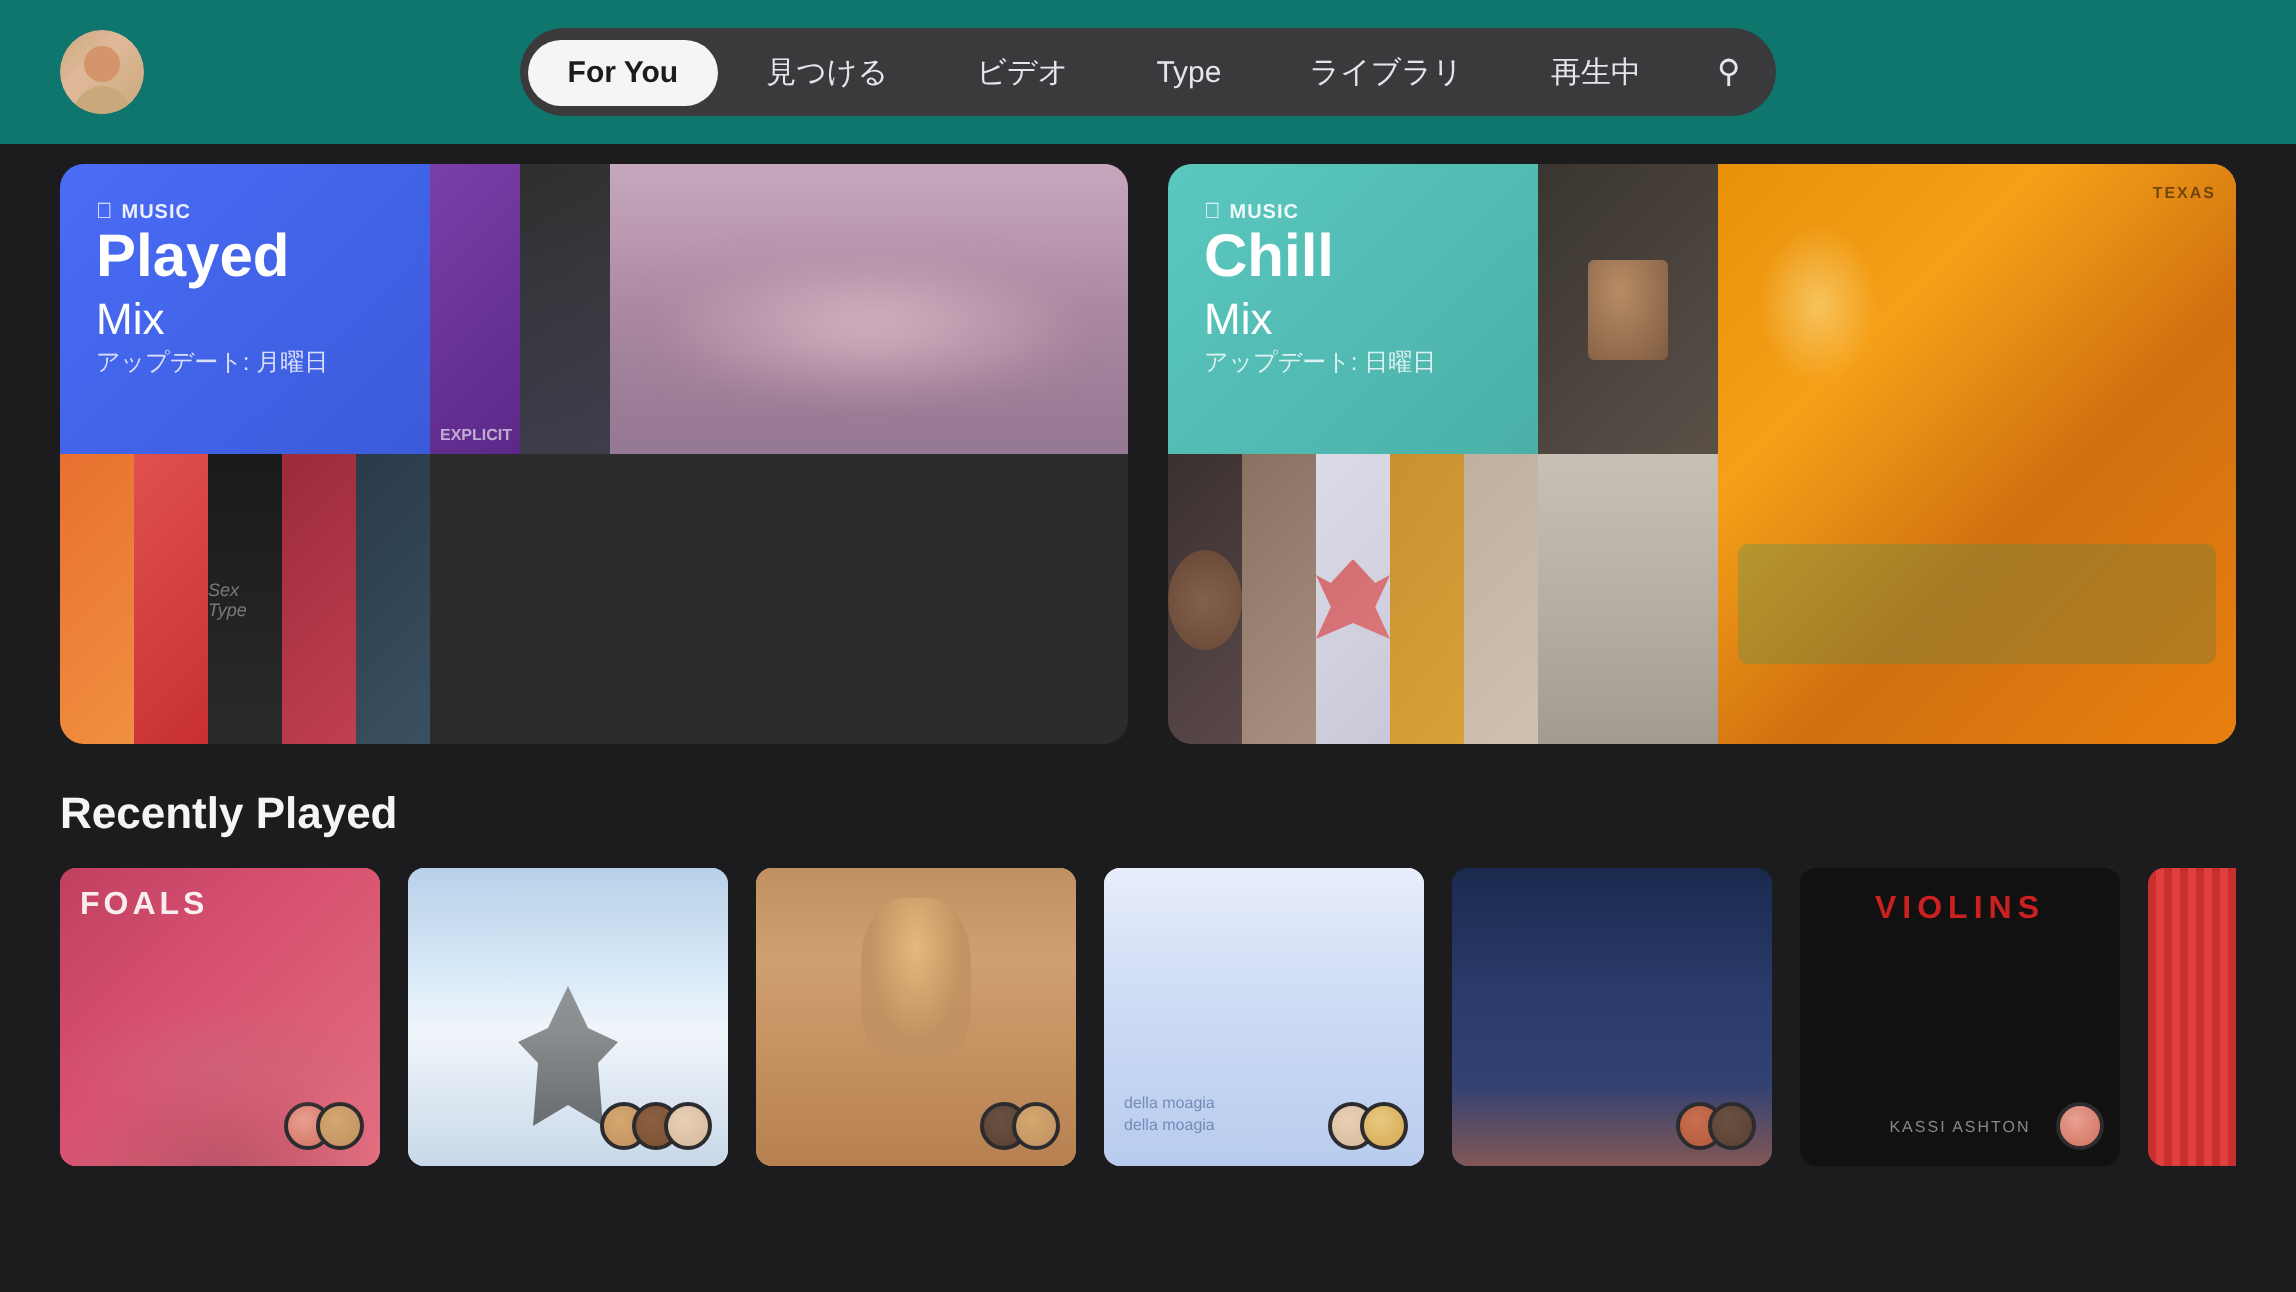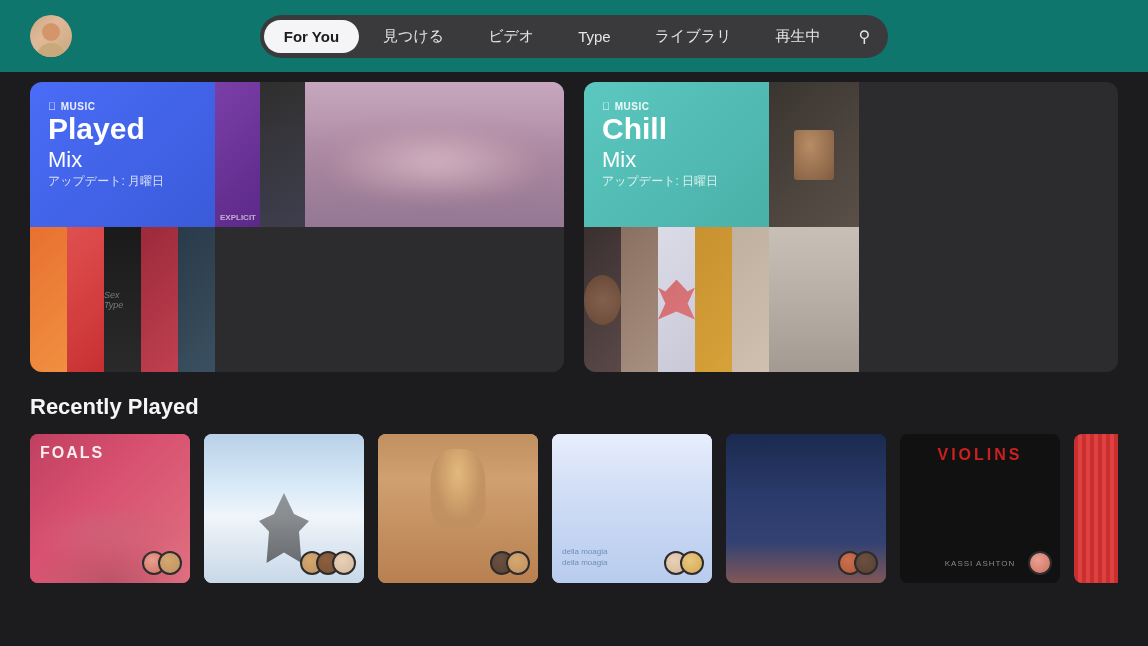--- a/index.html
+++ b/index.html
@@ -439,20 +439,27 @@
           <div style="height:50%; background: linear-gradient(135deg, #3a3530 0%, #5a5048 100%); position:relative; overflow:hidden;">
             <div style="position:absolute;inset:0;display:flex;align-items:center;justify-content:center;">
               <div style="width:40px;height:50px;background:radial-gradient(ellipse at 40% 30%, #d4a070 0%, #8b6040 100%); border-radius:3px;opacity:0.8;"></div>
             </div>
           </div>
           <div style="height:50%; background: linear-gradient(180deg, #c8c0b8 0%, #a8a098 100%); position:relative; overflow:hidden;">
             <div style="position:absolute;inset:0;background:linear-gradient(180deg,rgba(200,190,180,0.5) 0%, rgba(150,140,130,0.3) 100%);"></div>
           </div>
         </div>
 
+        <div class="chill-col3" style="grid-column:3; grid-row:1/3; background: linear-gradient(135deg, #e8950a 0%, #f5a820 100%); position:relative; overflow:hidden;">
+
+          <div style="position:absolute;inset:0;background:linear-gradient(135deg, #e8900a 0%, #f5a018 30%, #d07010 60%, #e88010 100%);"></div>
+          <div style="position:absolute;top:10px;right:10px;font-size:8px;color:#000;opacity:0.5;font-weight:700;letter-spacing:1px;">TEXAS</div>
+          <div style="position:absolute;top:30px;left:20px;width:60px;height:80px;background:radial-gradient(ellipse, rgba(255,255,200,0.4) 0%, transparent 70%);border-radius:50%;"></div>
+          <div style="position:absolute;bottom:40px;left:10px;right:10px;height:60px;background:linear-gradient(135deg, rgba(100,150,80,0.4) 0%, rgba(80,120,60,0.3) 100%);border-radius:5px;"></div>
+        </div>
 
         <div class="chill-bottom-row">
           <div class="half-album chill-bottom-a" style="background: linear-gradient(135deg, #3a3030 0%, #5a4848 100%); position:relative; overflow:hidden;">
             <div style="position:absolute;inset:0;display:flex;align-items:center;justify-content:center;">
               <div style="width:50px;height:50px;background:radial-gradient(circle, #a87858 0%, #7a5030 100%);border-radius:50%;opacity:0.6;"></div>
             </div>
           </div>
           <div class="half-album chill-bottom-b" style="background: linear-gradient(135deg, #8a7060 0%, #a89080 100%);"></div>
           <div class="half-album chill-bottom-c" style="background: linear-gradient(135deg, #dcdce8 0%, #c8c8d8 100%); position:relative; overflow:hidden;">
             <div style="position:absolute;inset:0;display:flex;align-items:center;justify-content:center;">

